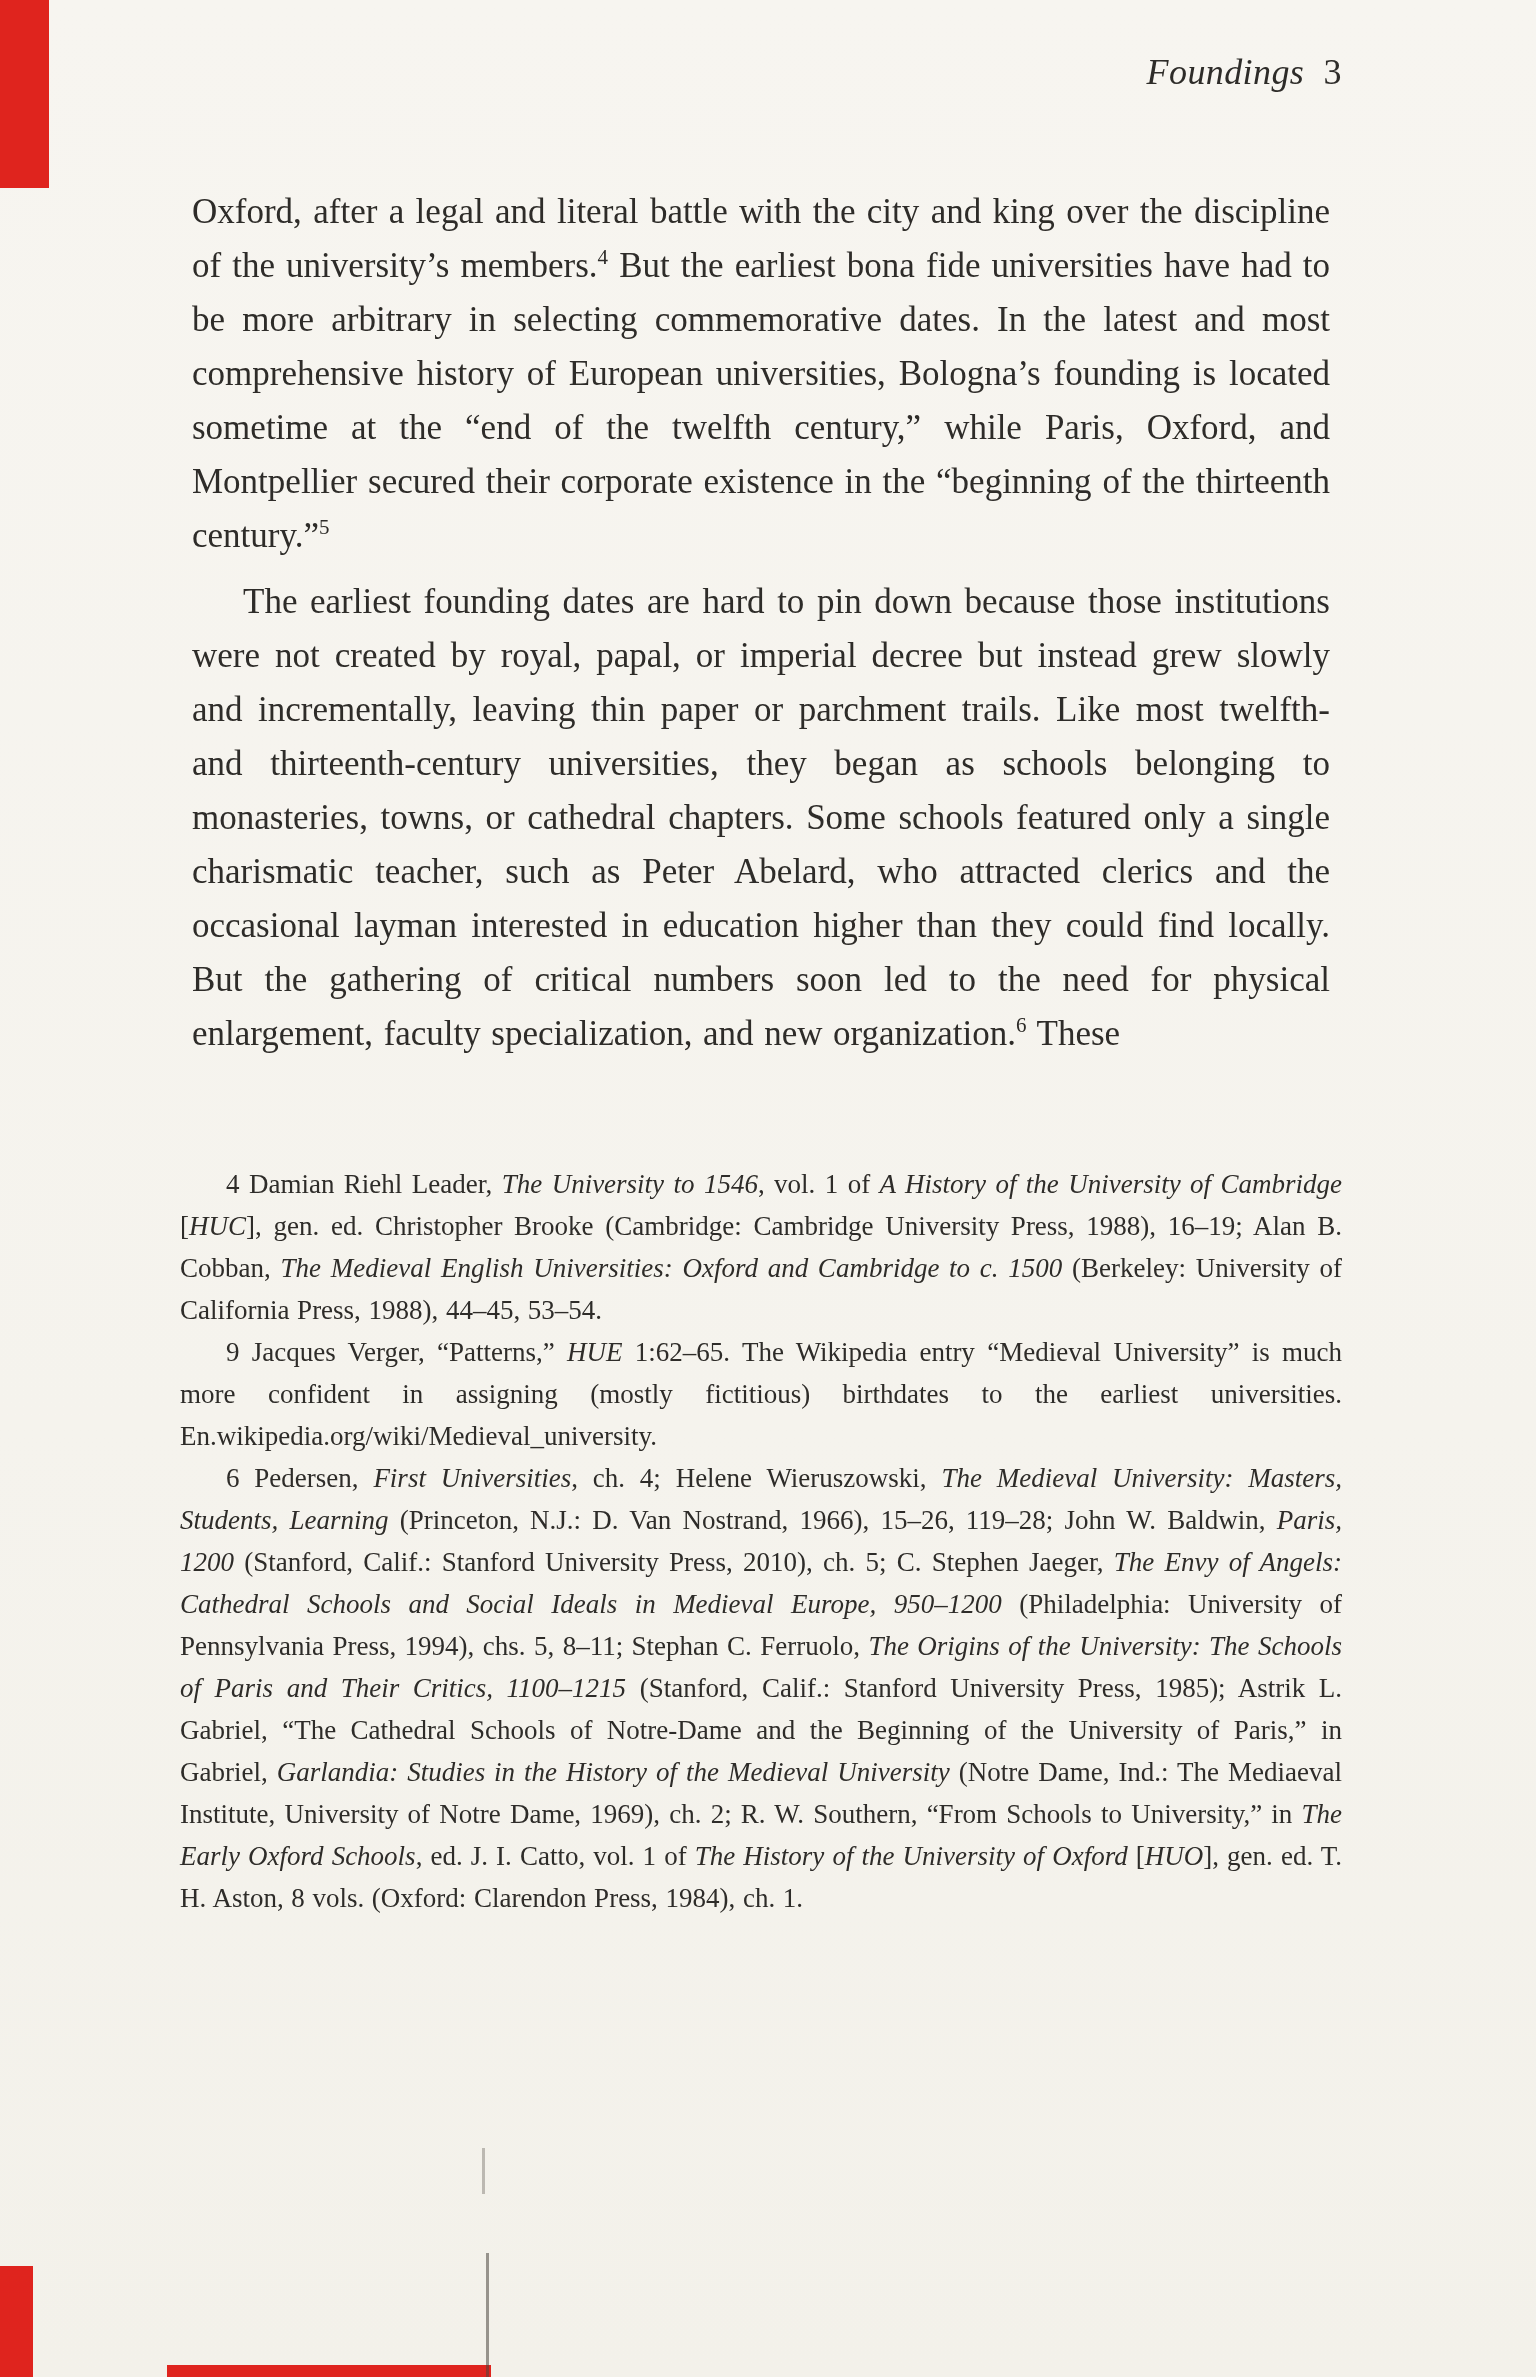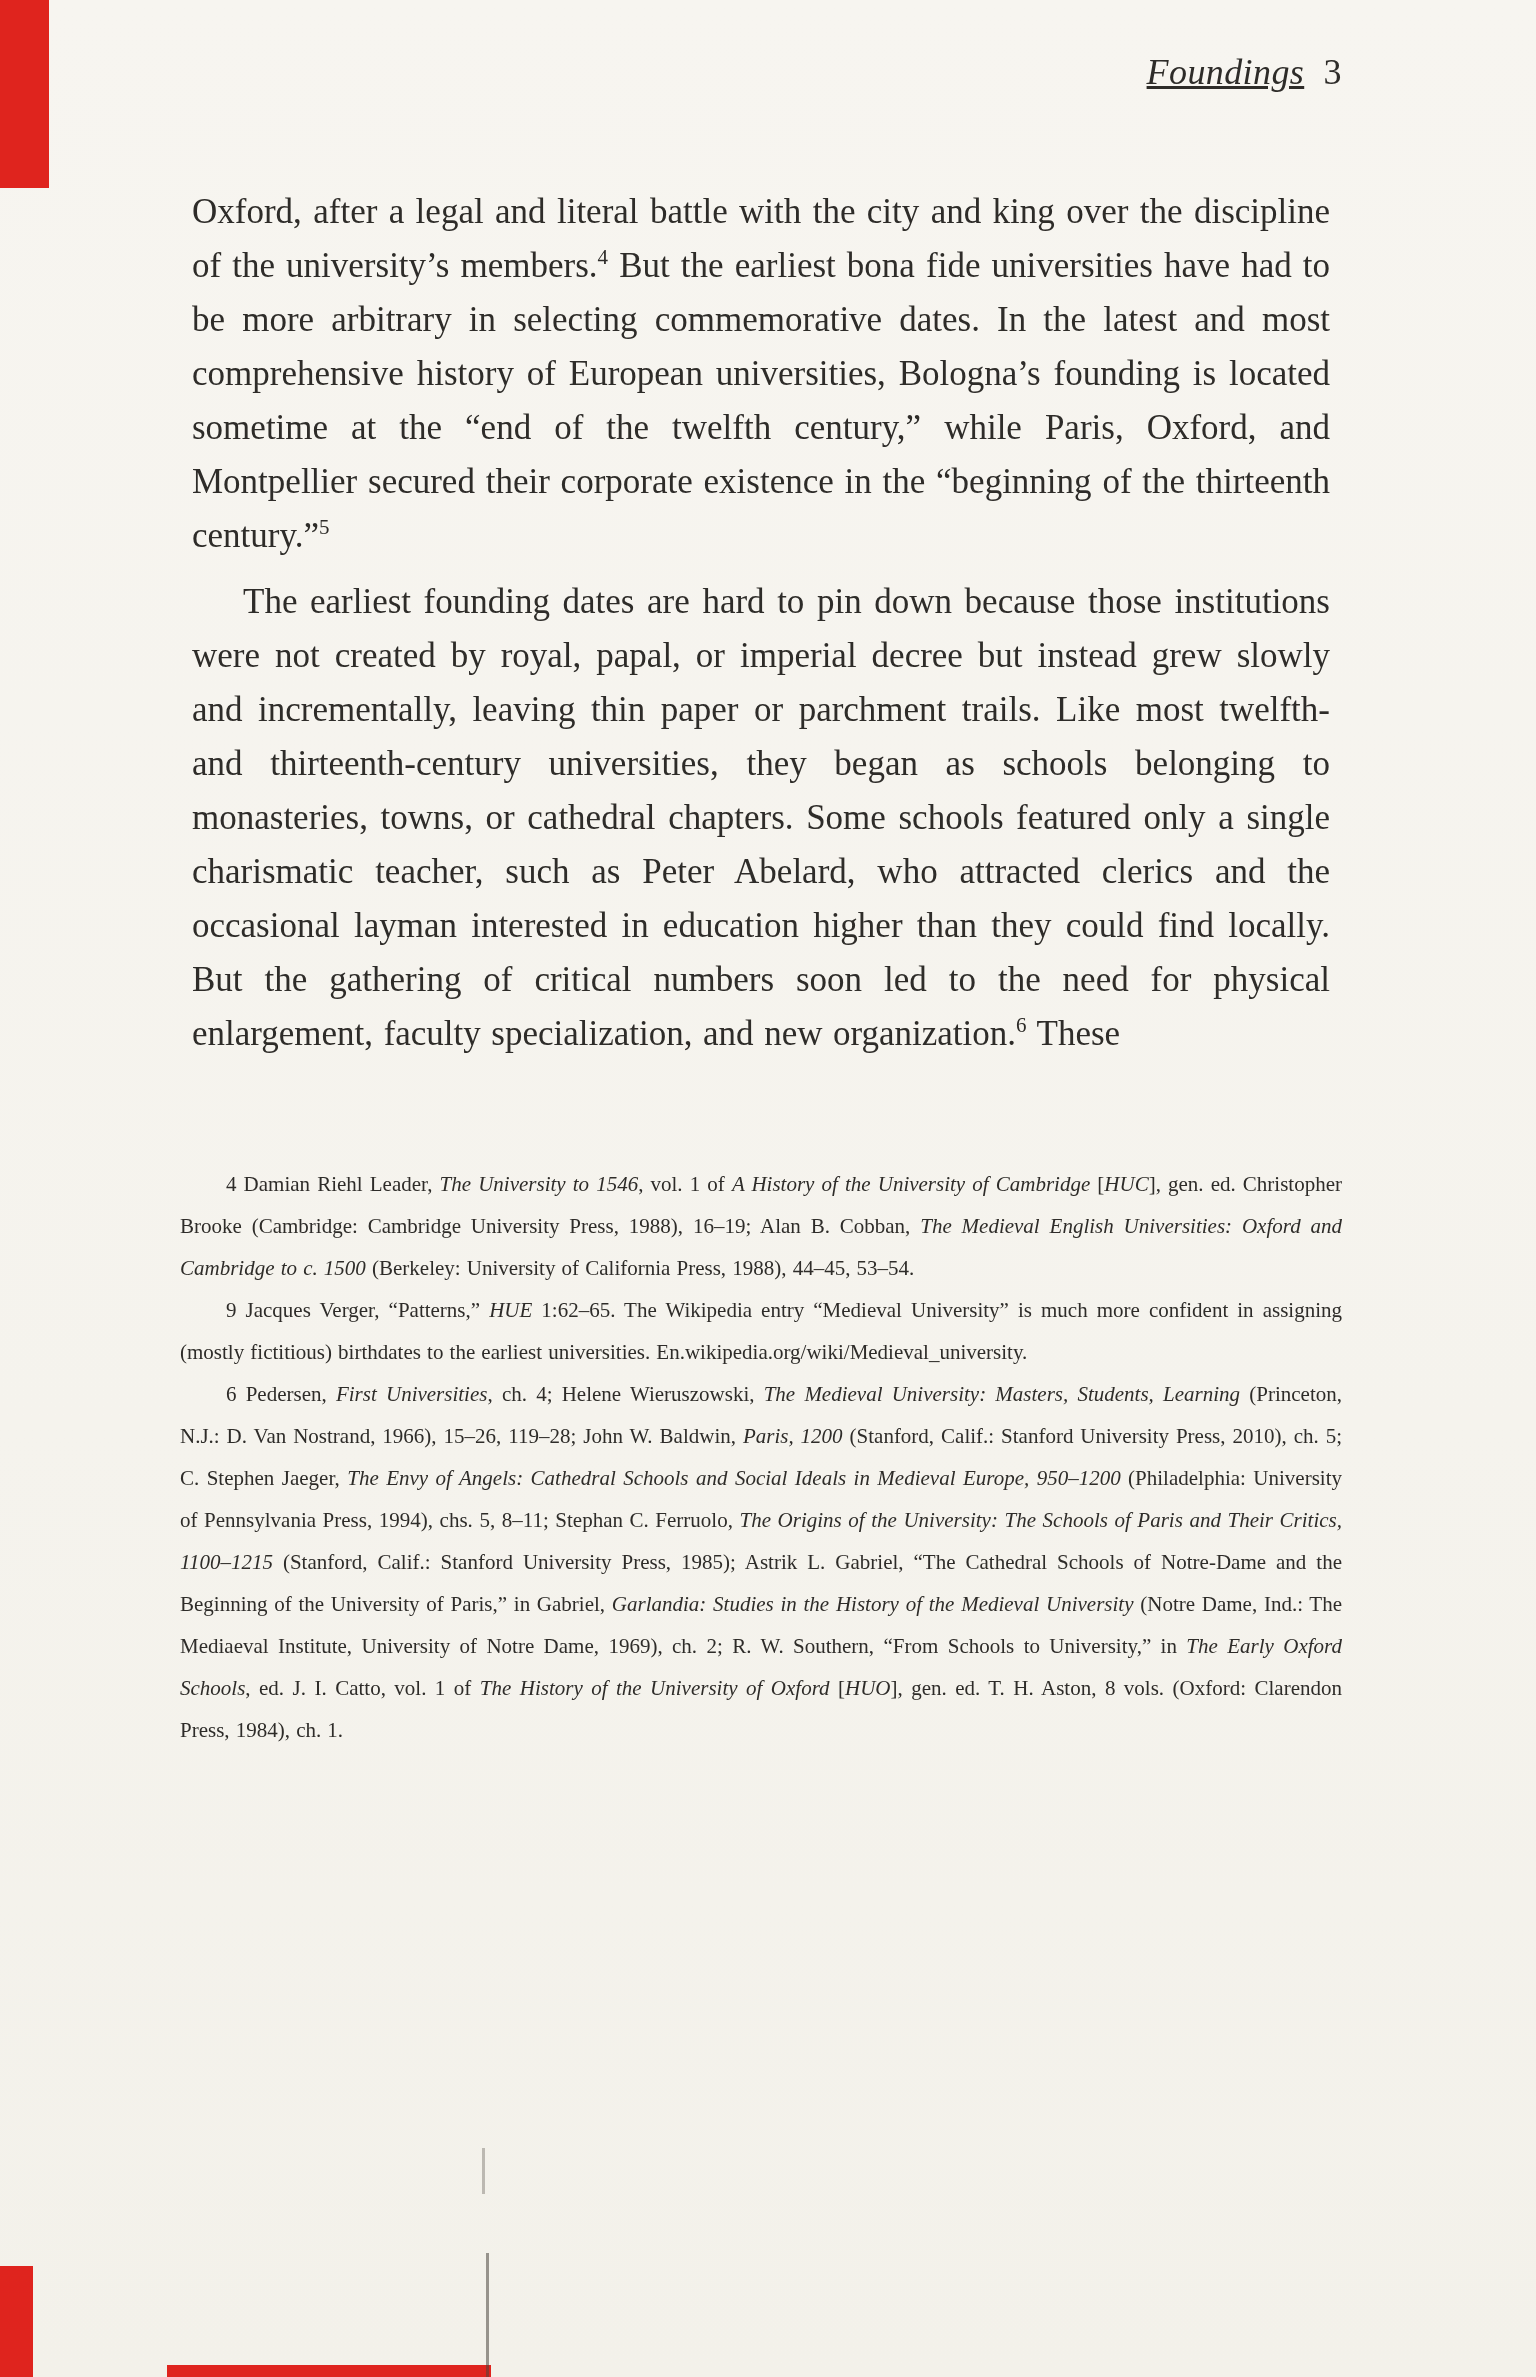--- a/index.html
+++ b/index.html
@@ -23,21 +23,20 @@
     position: absolute;
     top: 51px;
     left: 180px;
     width: 1162px;
     text-align: right;
     font-size: 36px;
     letter-spacing: 0.4px;
   }
   .running-head .head-title {
     font-style: italic;
-    text-decoration: underline;
   }
   .running-head .head-page {
     font-style: normal;
     margin-left: 19.4px;
   }
 
   
   .text-column {
     position: absolute;
     top: 173px;
@@ -58,21 +57,21 @@
     font-size: 21px;
     line-height: 0;
     vertical-align: super;
   }
 
   .footnote-block {
     margin-top: 102px;
   }
   .footnote {
     margin: 0;
-    font-size: 21px;
+    font-size: 27px;
     line-height: 42px;
     text-align: justify;
     text-indent: 46px;
     word-spacing: 0.9px;
   }
   .it {
     font-style: italic;
   }
 
   

